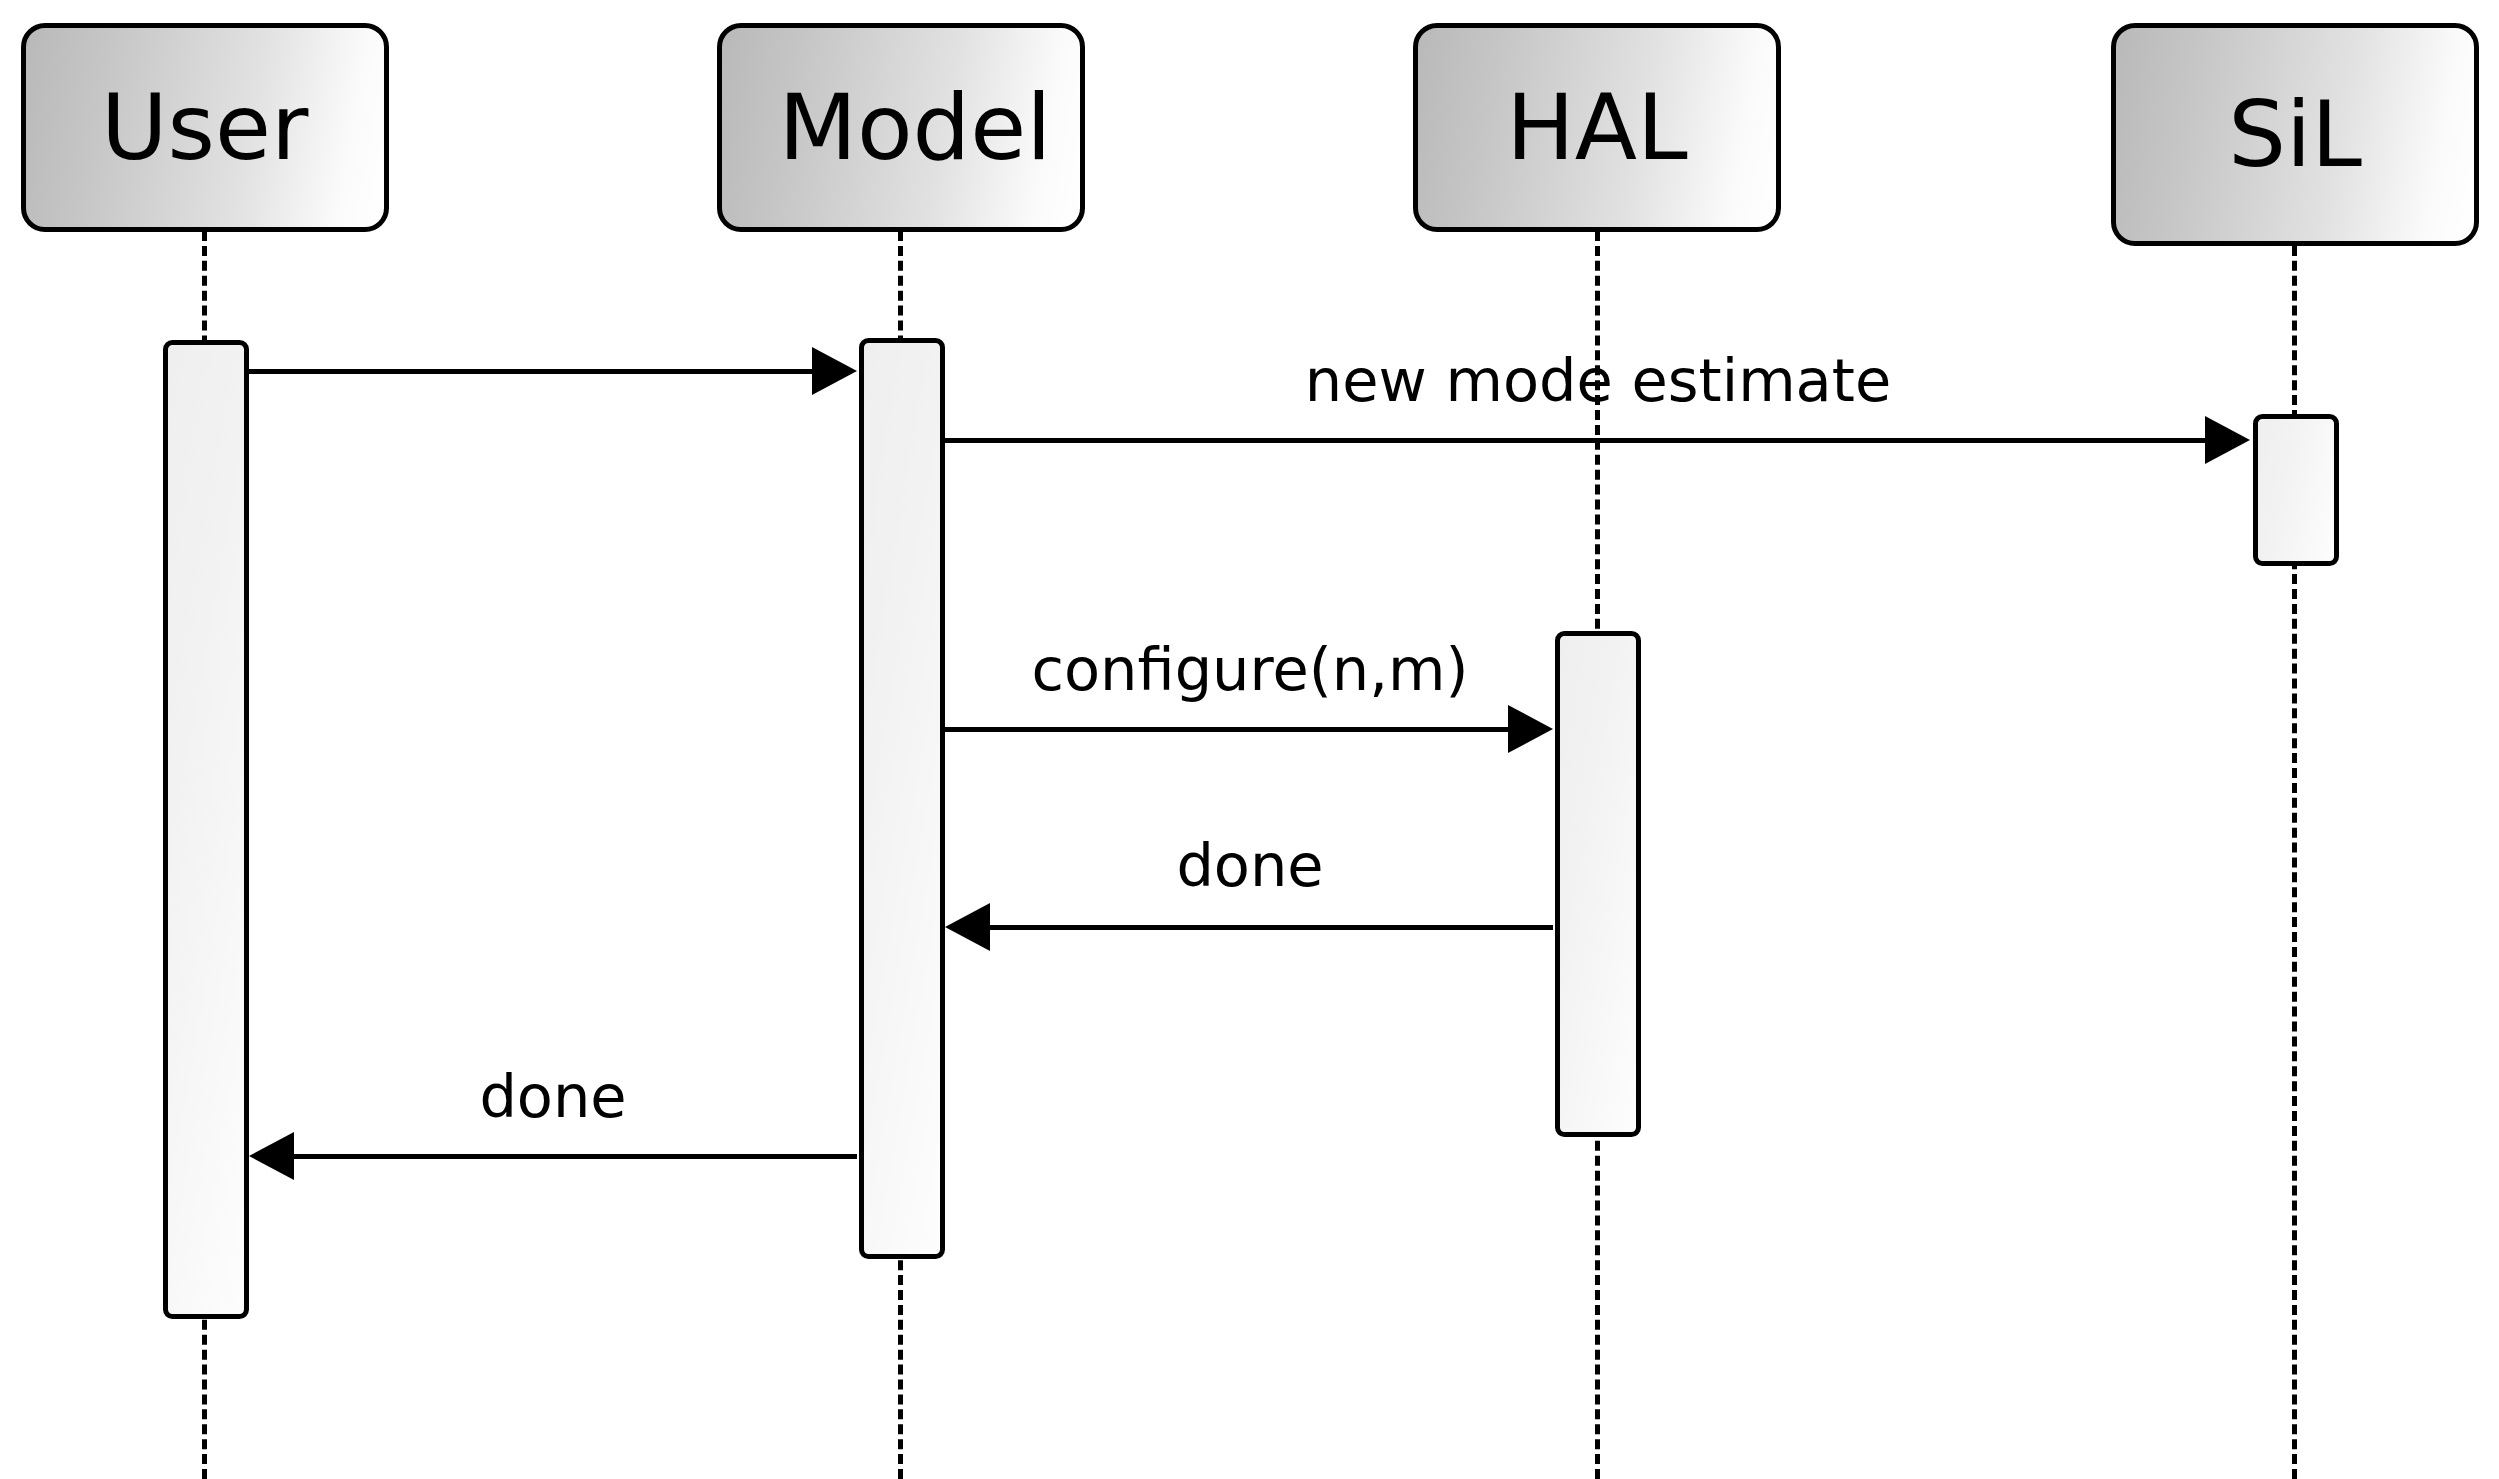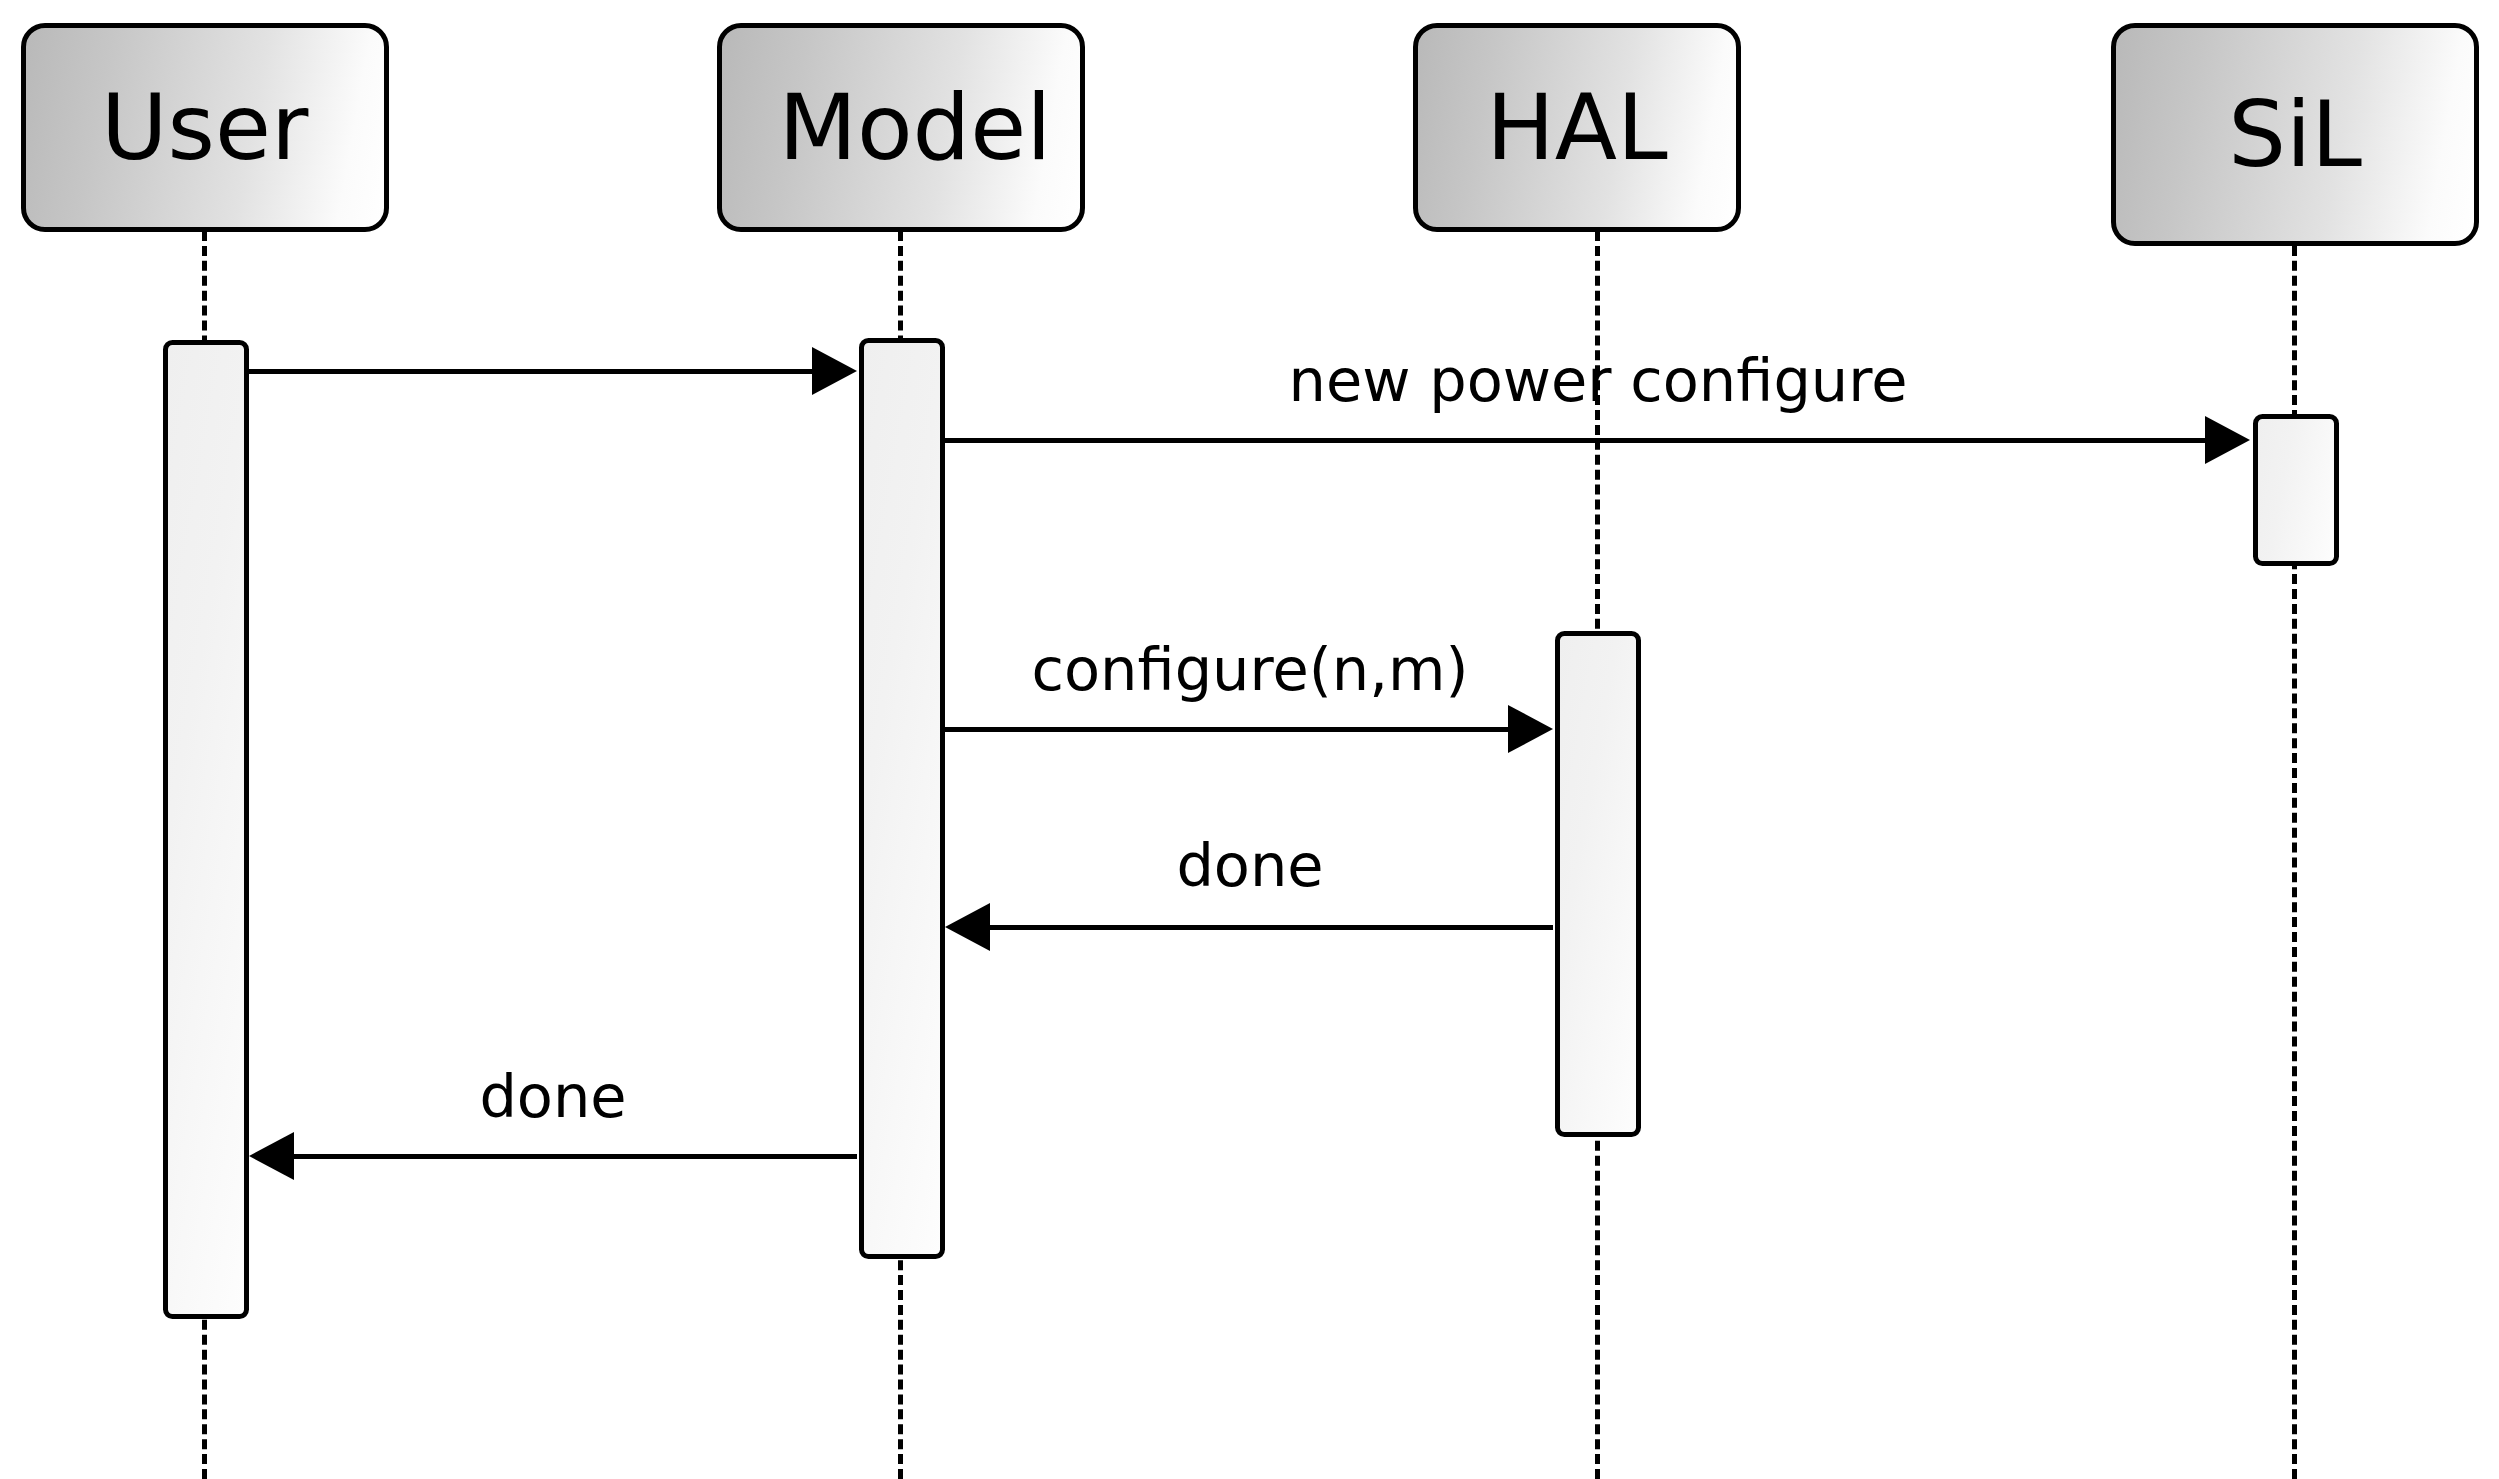--- a/index.html
+++ b/index.html
@@ -94,21 +94,21 @@
   <div class="lifeline" style="left:2292px; top:231px; height:1248px;"></div>
 
   <div class="participant-box" style="left:20.7px; top:22.6px; width:368px; height:209px;">
     <span class="participant-label">User</span>
   </div>
 
   <div class="participant-box" style="left:717px; top:22.6px; width:368px; height:209px;padding-left:28px;">
     <span class="participant-label">Model</span>
   </div>
 
-  <div class="participant-box" style="left:1413px; top:22.6px; width:328px; height:209px;">
+  <div class="participant-box" style="left:1413px; top:22.6px; width:368px; height:209px;">
     <span class="participant-label">HAL</span>
   </div>
 
   <div class="participant-box" style="left:2111px; top:22.6px; width:368px; height:223px;">
     <span class="participant-label">SiL</span>
   </div>
 
   <div class="activation" style="left:163px;  top:340px; width:86px; height:979px;"></div>
   <div class="activation" style="left:859px;  top:338px; width:86px; height:921px;"></div>
   <div class="activation" style="left:1555px; top:631px; width:86px; height:506px;"></div>
@@ -116,21 +116,21 @@
 
   <div class="msg" style="left:249px; top:369px;">
     <div class="msg-line" style="width:563px;"></div>
     <div class="msg-head right" style="left:563px; top:-21.6px;"></div>
   </div>
 
   <div class="msg" style="left:945px; top:438px;">
     <div class="msg-line" style="width:1260px;"></div>
     <div class="msg-head right" style="left:1260px; top:-21.6px;"></div>
   </div>
-  <div class="msg-label" style="left:1598px; top:351px;">new power configure</div>
+  <div class="msg-label" style="left:1598px; top:351px;">new mode estimate</div>
 
   <div class="msg" style="left:945px; top:727px;">
     <div class="msg-line" style="width:563px;"></div>
     <div class="msg-head right" style="left:563px; top:-21.6px;"></div>
   </div>
   <div class="msg-label" style="left:1250px; top:640px;">configure(n,m)</div>
 
   <div class="msg" style="left:945px; top:925px;">
     <div class="msg-line" style="left:45px; width:563px;"></div>
     <div class="msg-head left" style="left:0px; top:-21.6px;"></div>

